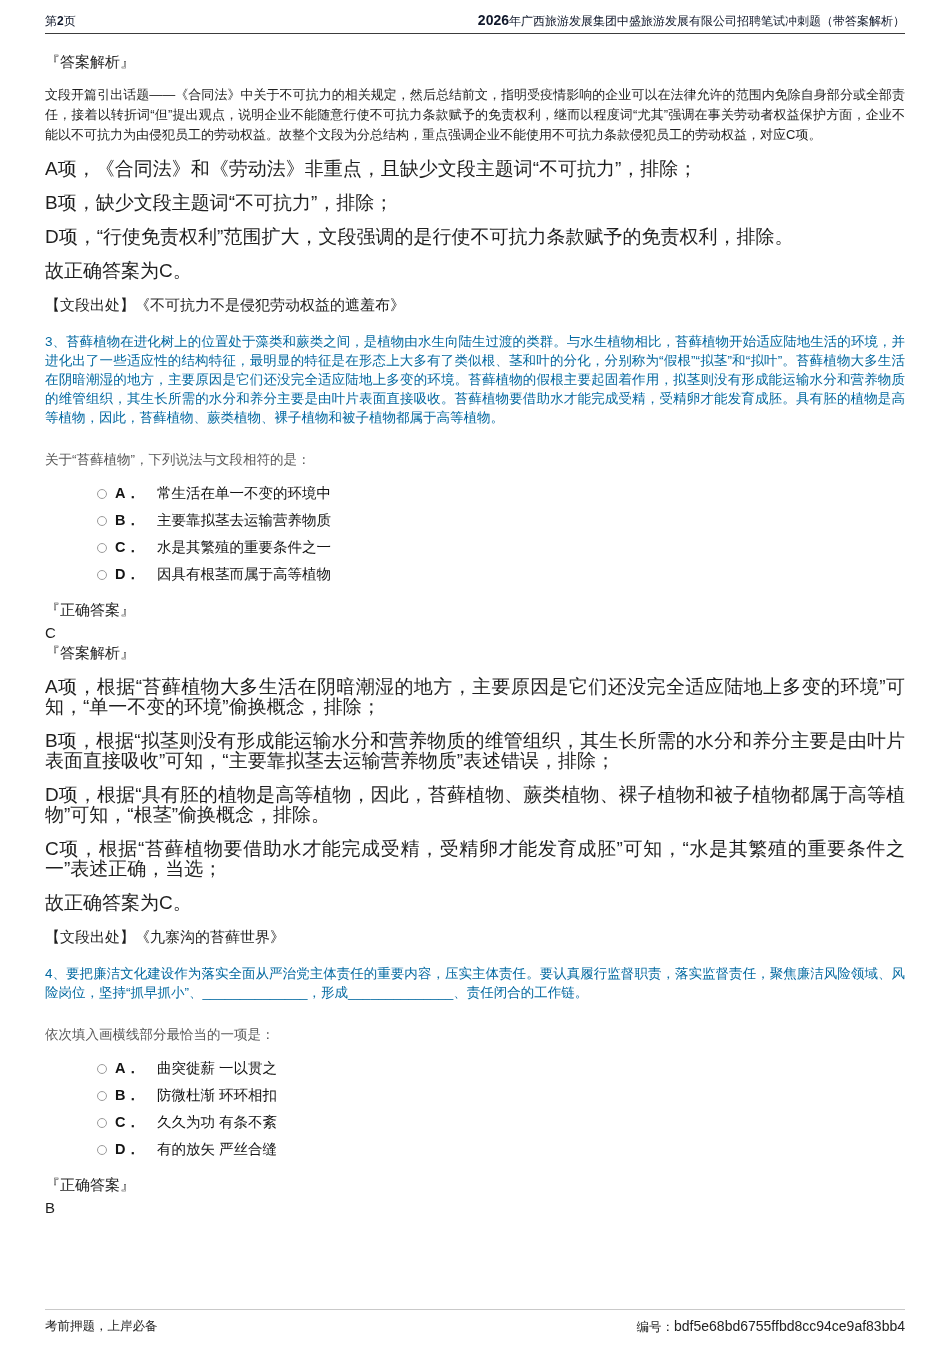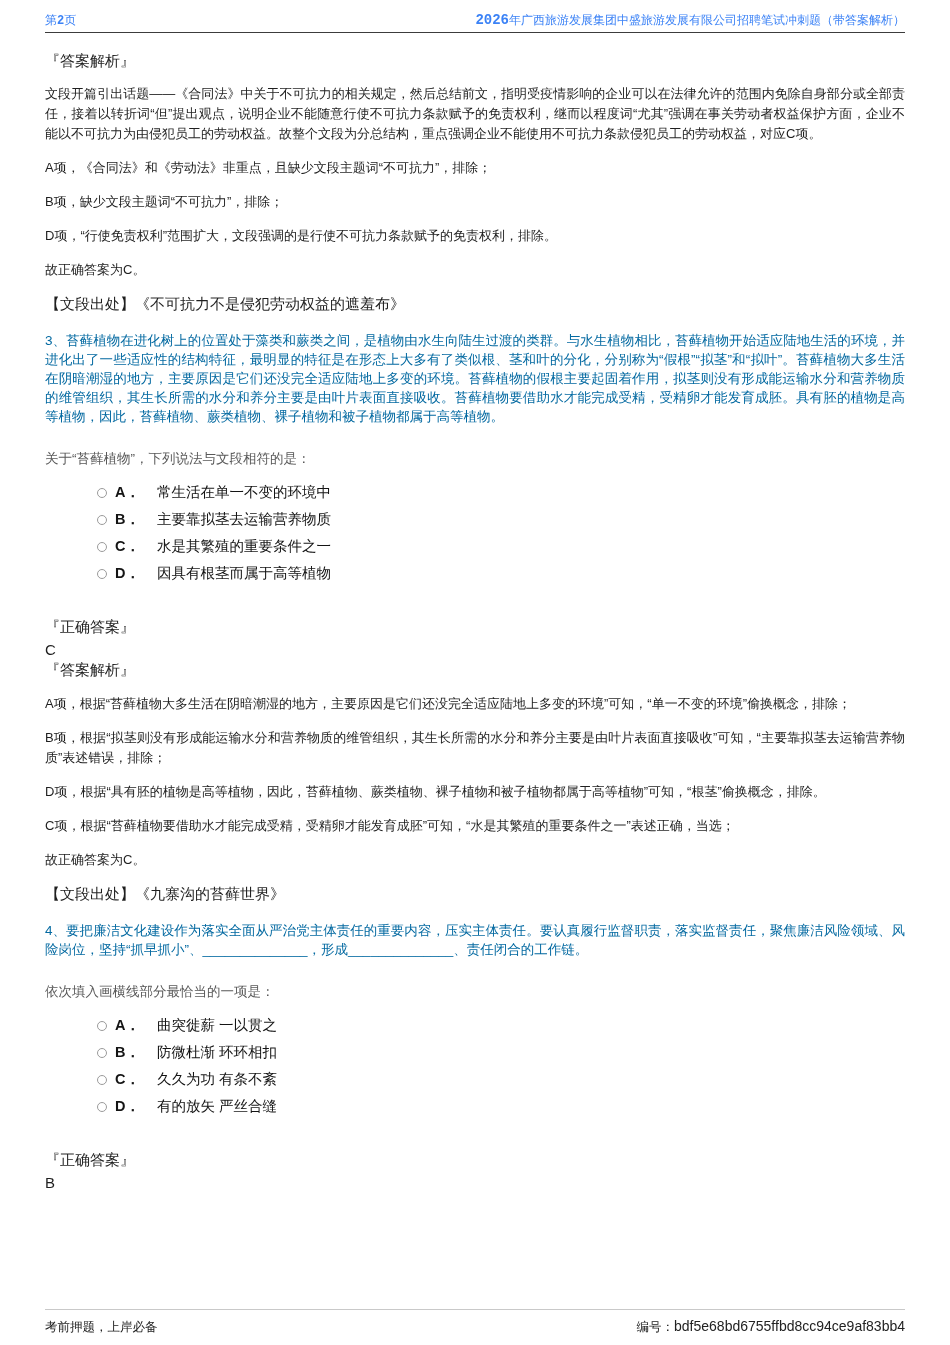--- a/index.html
+++ b/index.html
@@ -8,63 +8,63 @@
     background:#ffffff;
     font-family:"Liberation Sans","DejaVu Sans",sans-serif;
     color:#1f1f1f;
     position:relative;
     overflow:hidden;
   }
   .page { position:absolute; inset:0; padding:0 45px; box-sizing:border-box; }
 
   
   .header {
-    display:flex; justify-content:space-between; align-items:flex-start;
+    display:flex; justify-content:space-between; align-items:center;
     padding-top:12px; padding-bottom:3px;
     border-bottom:1.5px solid #3c3c3c;
-    font-size:12px; color:#3b82f6;font-family:Liberation Mono, monospace;
+    font-size:12px; color:#0f172a;
   }
   .hdr-num { font-weight:bold; }
   .title-bold { font-weight:bold; font-size:14px; }
 
   
   .sec-label { margin-top:19px; font-size:15px; color:#1f1f1f; }
   .para {
     margin-top:13px; font-size:13px; line-height:20px;
     text-align:justify; color:#1f1f1f;
   }
-  .item { margin-top:14px; font-size:13px; line-height:20px; text-align:justify; color:#1f1f1f; }
+  .item { margin-top:14px; font-size:19px; line-height:20px; text-align:justify; color:#1f1f1f; }
   .q-stem {
     margin-top:17px; font-size:13.5px; line-height:19px;
     text-align:justify; color:#0369a1;
   }
   .sub-q { margin-top:24px; font-size:13.5px; color:#595959; }
   .src { margin-top:15px; font-size:15px; color:#1f1f1f; }
-  .ans-label { margin-top:35px; font-size:15px; }
+  .ans-label { margin-top:17px; font-size:15px; }
   .ans-value { margin-top:3px; font-size:15px; line-height:19px; }
 
   
   .options { margin-top:15px; }
   .option-row {
     display:flex; align-items:center;
     margin-left:52px; margin-bottom:8px;
     font-size:14.5px; height:19px; color:#141414;
   }
   .radio {
     width:10px; height:10px; box-sizing:border-box;
     border:1.5px solid #9b9b9b; border-radius:50%;
     background:#fff; margin-right:8px; flex:0 0 auto;
   }
   .opt-letter { font-weight:600; margin-right:17px; }
 
   
   .footer {
     position:absolute; left:45px; right:45px; bottom:9px;
     border-top:1px solid #c9c9c9; padding-top:8px;
-    display:flex; justify-content:space-between; align-items:center;
+    display:flex; justify-content:space-between; align-items:flex-start;
     font-size:12.5px; color:#222;
   }
   .code { font-size:14px; }
 </style>
 </head>
 <body>
 
 <div class="page">
 
   <div class="header">

